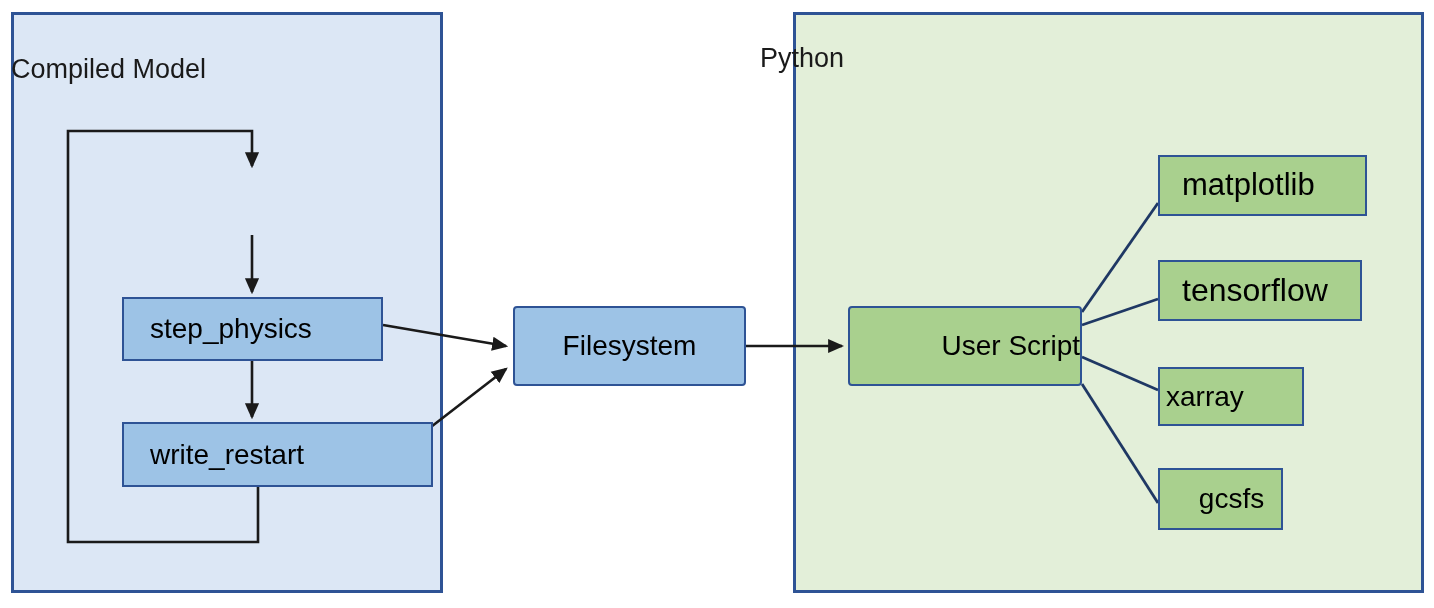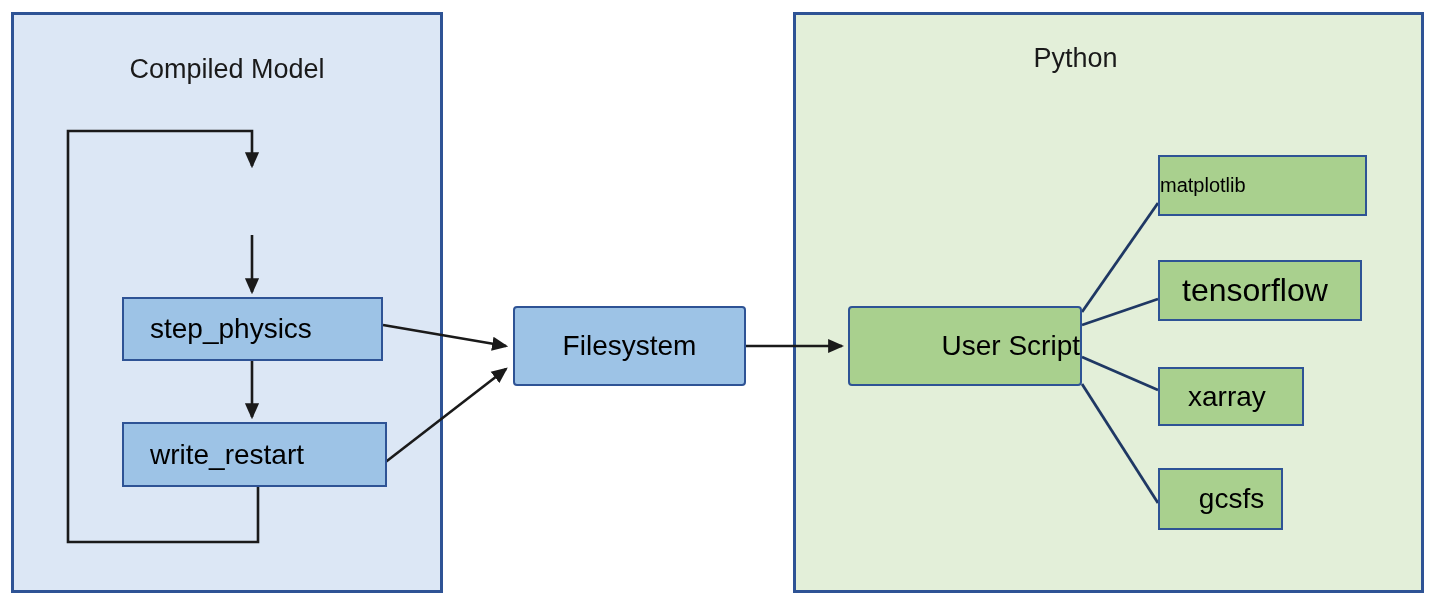--- a/index.html
+++ b/index.html
@@ -5,42 +5,42 @@
   html,body{margin:0;padding:0;background:#ffffff;}
   body{width:1434px;height:608px;position:relative;overflow:hidden;
        font-family:"Liberation Sans","DejaVu Sans",sans-serif;}
   .stage{position:absolute;left:0;top:0;width:1434px;height:608px;}
 
   .panel{position:absolute;box-sizing:border-box;border:3px solid #2E5395;}
   #panel-compiled{left:11px;top:12px;width:432px;height:581px;background:#DCE7F5;}
   #panel-python{left:793px;top:12px;width:631px;height:581px;background:#E3EFD9;}
 
   .panel-title{position:absolute;font-size:27px;color:#1a1a1a;
-               white-space:nowrap;text-align:center;line-height:1;}
+               white-space:nowrap;text-align:left;line-height:1;}
   #title-compiled{left:11px;top:56px;width:432px;}
   #title-python{left:760px;top:45px;width:631px;}
 
   .node{position:absolute;box-sizing:border-box;border:2px solid #2E5395;
         display:flex;align-items:center;color:#000;line-height:1.05;}
   .node-blue{background:#9DC3E6;}
   .node-green{background:#A9D08E;}
   .rounded{border-radius:4px;}
   .label{display:block;width:100%;}
 
   
   #node-step-dynamics{left:122px;top:171px;width:261px;height:64px;font-size:28px;padding-left:26px;}
   #node-step-physics {left:122px;top:297px;width:261px;height:64px;font-size:28px;padding-left:26px;}
-  #node-write-restart{left:122px;top:422px;width:265px;height:65px;font-size:28px;padding-left:26px;}
+  #node-write-restart{left:122px;top:422px;width:311px;height:65px;font-size:28px;padding-left:26px;}
 
   #node-filesystem{left:513px;top:306px;width:233px;height:80px;font-size:28px;justify-content:center;}
   #node-user-script{left:848px;top:306px;width:234px;height:80px;font-size:28px;justify-content:center;}
 
-  #node-matplotlib{left:1158px;top:155px;width:209px;height:61px;font-size:20px;}
+  #node-matplotlib{left:1158px;top:155px;width:209px;height:61px;font-size:31px;padding-left:22px;}
   #node-tensorflow{left:1158px;top:260px;width:204px;height:61px;font-size:32px;padding-left:22px;}
-  #node-xarray    {left:1158px;top:367px;width:146px;height:59px;font-size:28px;padding-left:28px;}
+  #node-xarray    {left:1158px;top:367px;width:146px;height:59px;font-size:28px;padding-left:6px;}
   #node-gcsfs     {left:1158px;top:468px;width:125px;height:62px;font-size:28px;padding-left:22px;text-align:center;}
 
   svg.edges{position:absolute;left:0;top:0;width:1434px;height:608px;
             pointer-events:none;overflow:visible;}
   .ln-dark{stroke:#1a1a1a;stroke-width:2.6;fill:none;}
   .ln-navy{stroke:#1F3864;stroke-width:2.8;fill:none;}
 </style>
 </head>
 <body>
 

